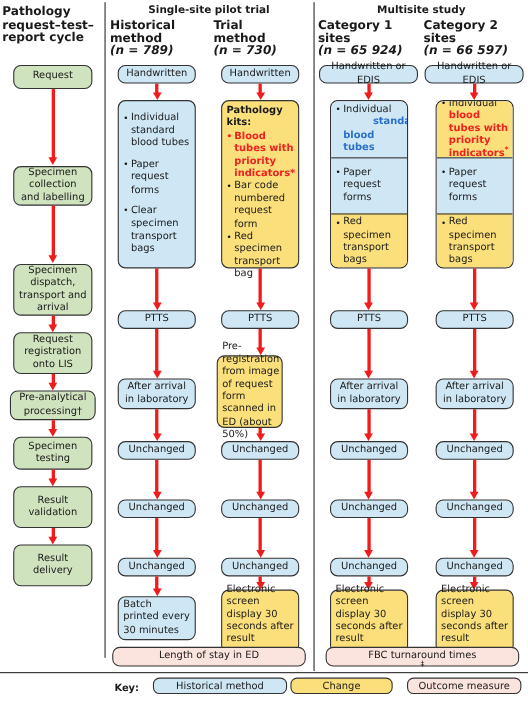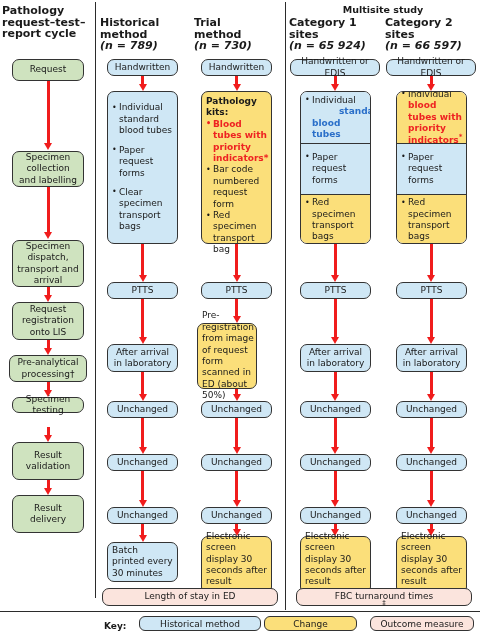--- a/index.html
+++ b/index.html
@@ -88,20 +88,21 @@
   <div class="vrule" style="left:95px;top:2px;height:596px;"></div>
   <div class="vrule" style="left:285px;top:2px;height:608px;"></div>
   <div class="hrule" style="top:611px;"></div>
 
   <div class="col-title" style="left:2px;top:5px;width:92px;">
     <div>Pathology</div>
     <div>request–test–</div>
     <div>report cycle</div>
   </div>
 
+  <div class="grp-title" style="left:98px;top:4px;width:184px;">Single-site pilot trial</div>
   <div class="grp-title" style="left:288px;top:4px;width:190px;">Multisite study</div>
 
   <div class="col-title" style="left:100px;top:17px;width:84px;">
     <div>Historical</div>
     <div>method</div>
     <div style="font-style:italic;">(n = 789)</div>
   </div>
   <div class="col-title" style="left:194px;top:17px;width:84px;">
     <div>Trial</div>
     <div>method</div>
@@ -126,21 +127,21 @@
 
   <div class="box green center" style="left:12px;top:240px;width:72px;height:47px;">Specimen dispatch, transport and arrival</div>
   <div class="arrow" style="left:46.5px;top:287px;height:9px;"></div>
 
   <div class="box green center" style="left:12px;top:302px;width:72px;height:38px;">Request registration onto LIS</div>
   <div class="arrow" style="left:46.5px;top:340px;height:9px;"></div>
 
   <div class="box green center" style="left:9px;top:355px;width:78px;height:27px;">Pre-analytical processing†</div>
   <div class="arrow" style="left:46.5px;top:382px;height:9px;"></div>
 
-  <div class="box green center" style="left:12px;top:397px;width:72px;height:16px;">Specimen testing</div>
+  <div class="box green center" style="left:12px;top:397px;width:72px;height:30px;">Specimen testing</div>
   <div class="arrow" style="left:46.5px;top:427px;height:9px;"></div>
 
   <div class="box green center" style="left:12px;top:442px;width:72px;height:38px;">Result validation</div>
   <div class="arrow" style="left:46.5px;top:480px;height:9px;"></div>
 
   <div class="box green center" style="left:12px;top:495px;width:72px;height:38px;">Result delivery</div>
 
   <div class="box blue center" style="left:107px;top:59px;width:71px;height:17px;">Handwritten</div>
   <div class="arrow" style="left:141px;top:76px;height:9px;"></div>
 

